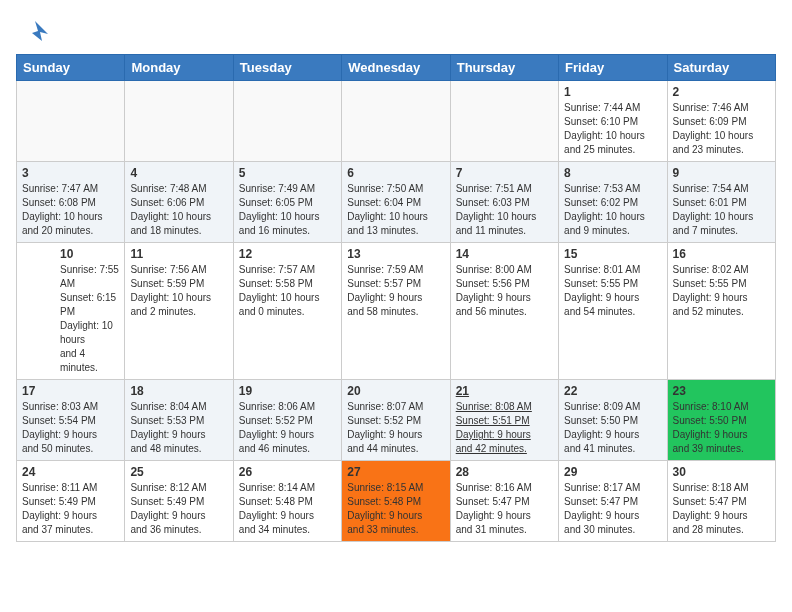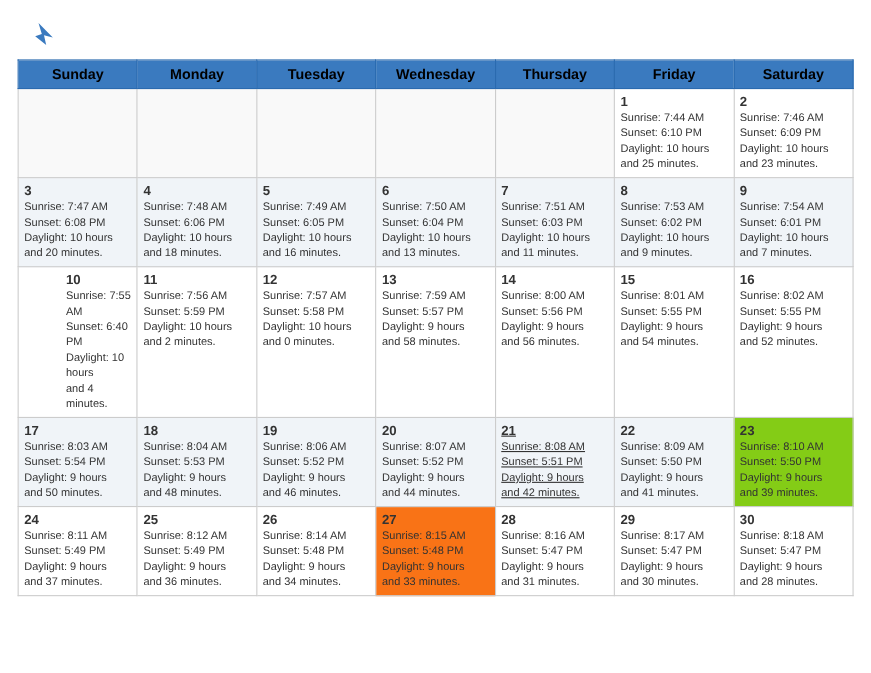--- a/index.html
+++ b/index.html
@@ -13,22 +13,22 @@
     .logo-bird { width: 30px; height: 30px; }
     
     .title-block { text-align: right; }
     .month-title { font-size: 36px; font-weight: bold; color: #333; }
     .location { font-size: 15px; color: #555; }
     
     .calendar { width: 100%; border-collapse: collapse; margin: 0 8px; width: calc(100% - 16px); margin: 0 auto; }
     
     .calendar th {
       background: #3a7abf;
-      color: #000000;
-      text-align: center;
+      color: #ffffff;
+      text-align: left;
       padding: 5px 6px;
       font-size: 13px;
       font-weight: bold;
       border: 1px solid #2a6aaf;
       margin-top: 32px;
     }
     
     .calendar td {
       vertical-align: top;
       border: 1px solid #ccc;
@@ -152,21 +152,21 @@
             <div class="day-info" style="white-space: pre-line;">Sunrise: 7:54 AM
 Sunset: 6:01 PM
 Daylight: 10 hours
 and 7 minutes.</div>
           </td>
         </tr>
         <tr>
           <td style="background: rgb(255, 255, 255); padding-left: 43px;">
             <div class="day-number">10</div>
             <div class="day-info" style="white-space: pre-line;">Sunrise: 7:55 AM
-Sunset: 6:40 PM
+Sunset: 6:15 PM
 Daylight: 10 hours
 and 4 minutes.</div>
           </td>
           <td style="background: rgb(255, 255, 255);">
             <div class="day-number">11</div>
             <div class="day-info" style="white-space: pre-line;">Sunrise: 7:56 AM
 Sunset: 5:59 PM
 Daylight: 10 hours
 and 2 minutes.</div>
           </td>
@@ -242,21 +242,21 @@
 Daylight: 9 hours
 and 42 minutes.</div>
           </td>
           <td style="background: rgb(240, 244, 248);">
             <div class="day-number">22</div>
             <div class="day-info" style="white-space: pre-line;">Sunrise: 8:09 AM
 Sunset: 5:50 PM
 Daylight: 9 hours
 and 41 minutes.</div>
           </td>
-          <td style="background: #84cc16;">
+          <td style="background: #22c55e;">
             <div class="day-number">23</div>
             <div class="day-info" style="white-space: pre-line;">Sunrise: 8:10 AM
 Sunset: 5:50 PM
 Daylight: 9 hours
 and 39 minutes.</div>
           </td>
         </tr>
         <tr>
           <td style="background: rgb(255, 255, 255);">
             <div class="day-number">24</div>

